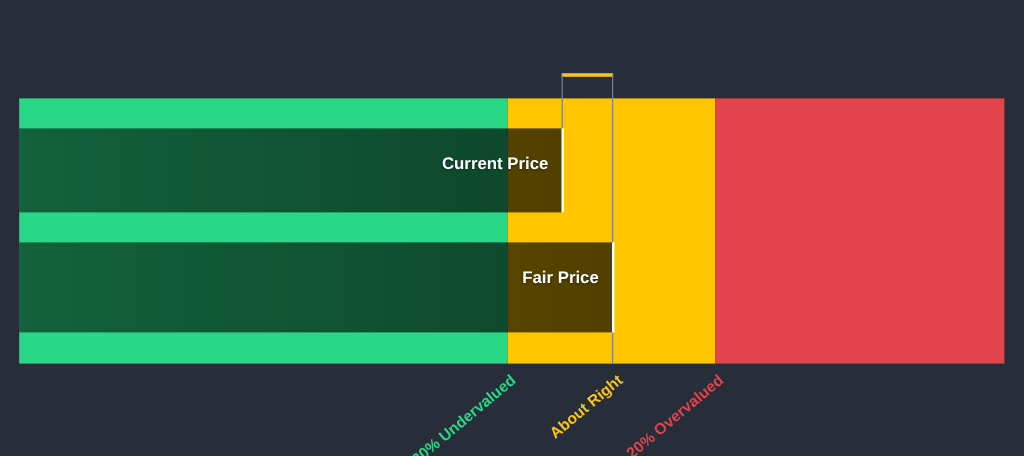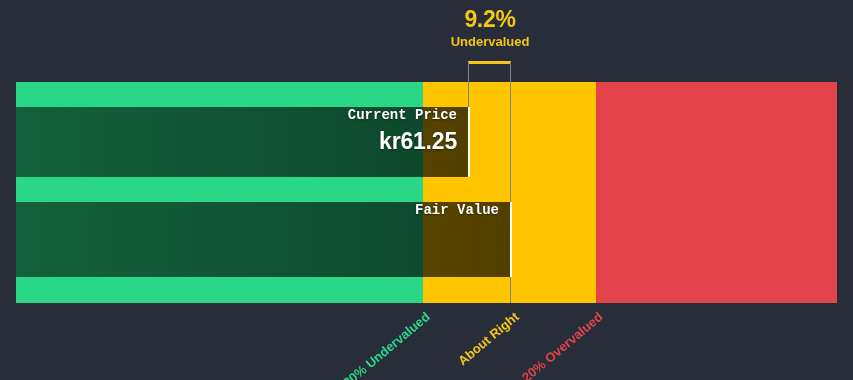--- a/index.html
+++ b/index.html
@@ -88,23 +88,22 @@
     text-align: right;
     padding-right: 11px;
   }
   .valbar-current { top: 107px; width: 454px; height: 70px; }
   .valbar-fair    { top: 202px; width: 496px; height: 75px; }
 
   .valbar-label {
     font-size: 14px;
     font-weight: bold;
     line-height: 17px;
-    padding-top: 0;
+    padding-top: 21px;
     text-shadow: 0 1px 2px rgba(0,0,0,0.45);
-    font-family: Liberation Mono, monospace;
   }
   .valbar-value {
     font-size: 23px;
     font-weight: bold;
     line-height: 28px;
     padding-top: 3px;
     letter-spacing: -0.2px;
     text-shadow: 0 1px 2px rgba(0,0,0,0.45);
   }
 
@@ -130,31 +129,26 @@
   <div class="band">
     <div class="zone zone-green"></div>
     <div class="zone zone-yellow"></div>
     <div class="zone zone-red"></div>
   </div>
 
   <div class="bracket-top"></div>
   <div class="gridline gridline-left"></div>
   <div class="gridline gridline-right"></div>
 
-  <div class="callout">
-    <div class="callout-pct">9.2%</div>
-    <div class="callout-word">Undervalued</div>
-  </div>
 
   <div class="valbar valbar-current">
     <div class="valbar-label">Current Price</div>
-    <div class="valbar-value">kr61.25</div>
   </div>
 
   <div class="valbar valbar-fair">
-    <div class="valbar-label">Fair Value</div>
+    <div class="valbar-label">Fair Price</div>
   </div>
 
   <div class="axis-label axis-undervalued">20% Undervalued</div>
   <div class="axis-label axis-aboutright">About Right</div>
   <div class="axis-label axis-overvalued">20% Overvalued</div>
 
 </div>
 
 </body></html>

